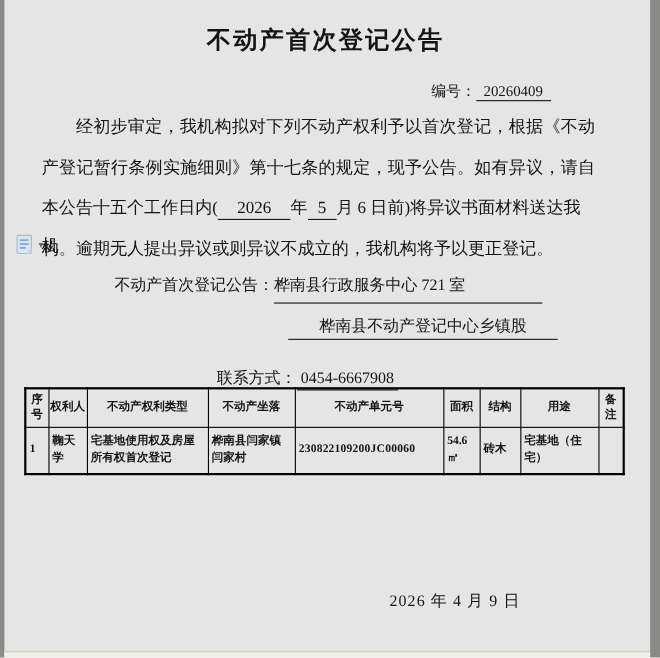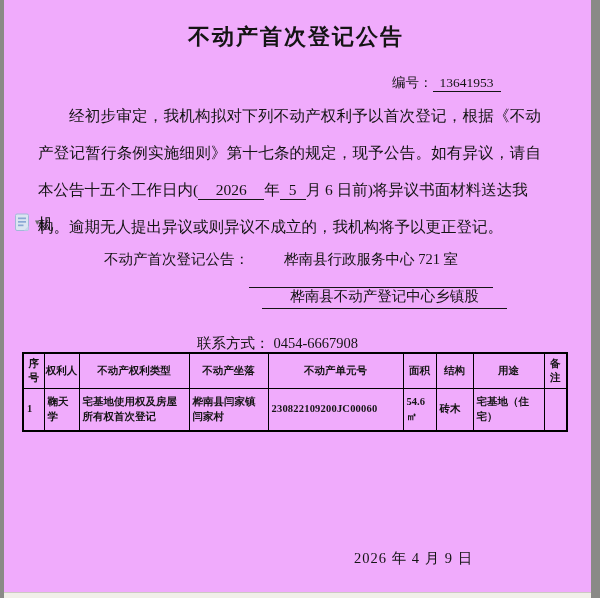--- a/index.html
+++ b/index.html
@@ -1,18 +1,18 @@
 <!DOCTYPE html>
 <html><head>
 <meta charset="utf-8">
 <style>
   * { margin:0; padding:0; box-sizing:border-box; }
   html,body { background:#fff; }
   .screen {
-    position:relative; width:600px; height:598px; background:#f0abfc;
+    position:relative; width:600px; height:598px; background:#e5e5e5;
     font-family:"Liberation Serif","DejaVu Serif",serif; color:#141414; overflow:hidden;
   }
   
   .edge-left  { position:absolute; left:0; top:0; width:4px; height:598px; background:#8a8a87; }
   .edge-right { position:absolute; right:0; top:0; width:9px; height:598px; background:#8a8a87; }
   .edge-bottom{ position:absolute; left:4px; bottom:0; width:587px; height:6px; background:#f1efe9; border-top:1px solid #ccc9c2; }
 
   .title {
     position:absolute; top:22px; left:0; width:592px; text-align:center;
     font-size:22px; font-weight:700; letter-spacing:2px;
@@ -25,49 +25,49 @@
   .pjust { text-align:justify; text-align-last:justify; }
   .pindent { text-indent:2em; }
   .blank { display:inline-block; text-align:center; border-bottom:1.5px solid #141414; line-height:19px; }
   .blank-year  { min-width:66px; }
   .blank-month { min-width:26px; }
 
   .paste-btn { position:absolute; left:12px; top:210px; width:36px; height:24px; display:flex; align-items:center; gap:3px; cursor:pointer; }
   .paste-btn .dd { font-size:9px; color:#6a6a6a; line-height:1; }
 
   .addr1 { position:absolute; top:250px; left:104px; font-size:14.5px; white-space:nowrap; }
-  .addr1 .blank-line { display:inline-block; width:244px; text-align:center; border-bottom:1.5px solid #141414; padding-bottom:18px; }
+  .addr1 .blank-line { display:inline-block; width:244px; border-bottom:1.5px solid #141414; padding-bottom:6px; }
   .addr2 { position:absolute; top:287px; left:262px; font-size:14.5px; }
   .addr2 .blank-line { display:inline-block; width:245px; text-align:center; border-bottom:1.5px solid #141414; padding-bottom:2px; }
   .contact { position:absolute; top:322px; left:197px; font-size:14.5px; white-space:nowrap;margin-top:12px; }
   .contact .blank-line { display:inline-block; min-width:92px; padding:0 4px 1px 4px; border-bottom:1.5px solid #141414; }
 
   table.annc { position:absolute; top:352px; left:22px; width:544px; border-collapse:collapse; table-layout:fixed; border:2px solid #000; }
   table.annc th, table.annc td { border:1px solid #000; font-weight:700; overflow:hidden; }
   table.annc th { height:35px; font-size:10.5px; text-align:center; vertical-align:middle; padding:1px; line-height:1.3; }
   table.annc td { height:43px; font-size:10.5px; text-align:left; vertical-align:middle; padding:2px 3px; line-height:1.5; word-break:break-all; }
   td.c-seq { text-align:left; padding-left:4px; font-size:11px; }
   td.c-unit { font-size:12px; letter-spacing:0.2px; }
   td.c-area { font-size:10px; }
 
   .footer-issuer { position:absolute; top:488px; left:264px; font-size:14.5px; }
-  .footer-date   { position:absolute; top:537px; left:354px; font-size:14.5px; letter-spacing:1px;margin-top:12px; }
+  .footer-date   { position:absolute; top:537px; left:354px; font-size:14.5px; letter-spacing:1px; }
 </style>
 </head>
 <body>
 
 <div class="screen">
   <div class="edge-left"></div>
   <div class="edge-right"></div>
   <div class="edge-bottom"></div>
 
   <div class="title">不动产首次登记公告</div>
 
   <div class="doc-no">
-    <span>编号：</span><span class="val">13641953</span>
+    <span>编号：</span><span class="val">20260409</span>
   </div>
 
   <div class="para">
     <div class="pline pjust pindent">经初步审定，我机构拟对下列不动产权利予以首次登记，根据《不动</div>
     <div class="pline pjust">产登记暂行条例实施细则》第十七条的规定，现予公告。如有异议，请自</div>
     <div class="pline"><span>本公告十五个工作日内(</span><span class="blank blank-year">2026</span><span>年</span><span class="blank blank-month">5</span><span>月 6 日前)将异议书面材料送达我机</span></div>
     <div class="pline">构。逾期无人提出异议或则异议不成立的，我机构将予以更正登记。</div>
   </div>
 
   <div class="paste-btn">

